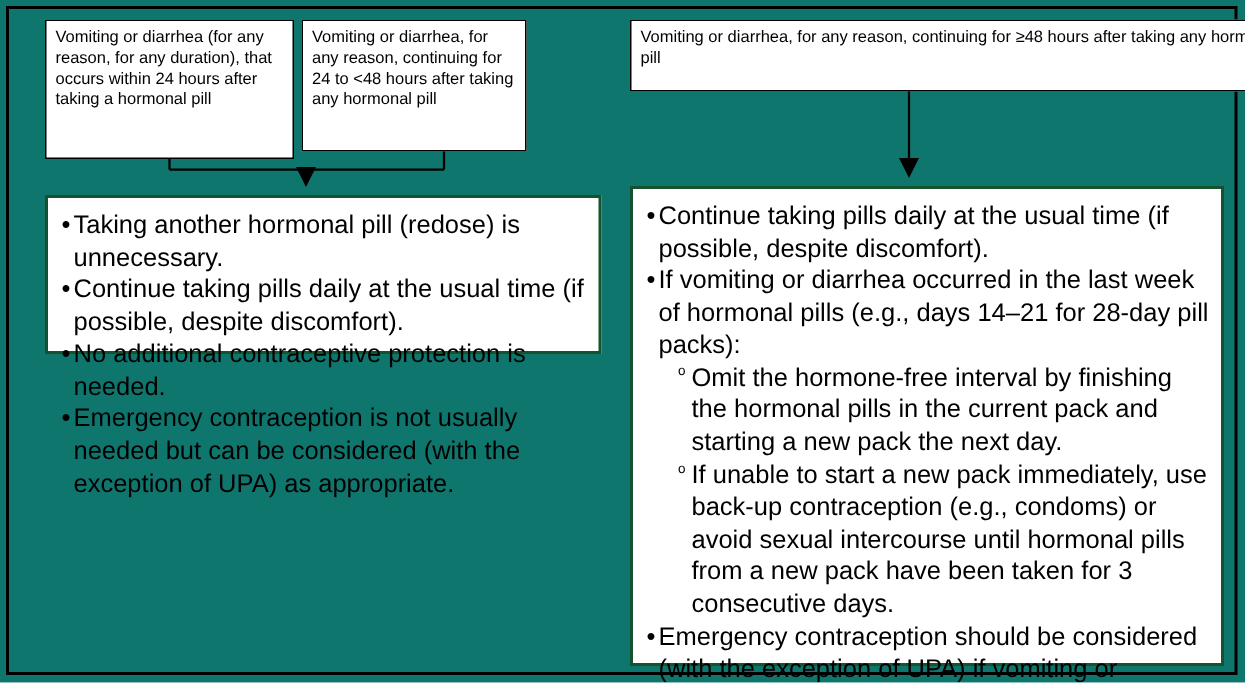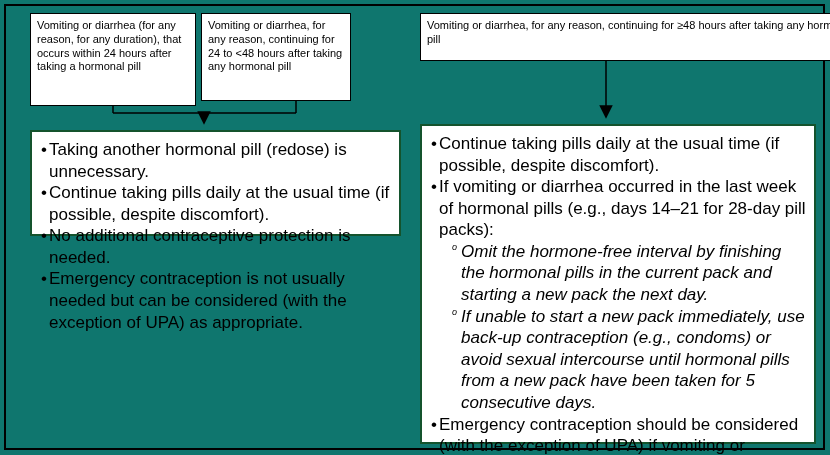--- a/index.html
+++ b/index.html
@@ -41,21 +41,20 @@
   }
   .li::before {
     content: "\2022";
     position: absolute;
     left: 1px;
     top: 0;
   }
   .li.l2 {
     margin-left: 20px;
     padding-left: 11px;
-    font-style: italic;
   }
   .li.l2::before {
     content: "o";
     font-size: 9px;
     left: 2px;
     top: 1px;
   }
   svg.connectors {
     position: absolute;
     left: 0; top: 0;
@@ -96,17 +95,17 @@
     <div class="li">Taking another hormonal pill (redose) is unnecessary.</div>
     <div class="li">Continue taking pills daily at the usual time (if possible, despite discomfort).</div>
     <div class="li">No additional contraceptive protection is needed.</div>
     <div class="li">Emergency contraception is not usually needed but can be considered (with the exception of UPA) as appropriate.</div>
   </div>
 
   <div class="result-box" style="left:420px; top:124px; width:396px; height:320px;">
     <div class="li">Continue taking pills daily at the usual time (if possible, despite discomfort).</div>
     <div class="li">If vomiting or diarrhea occurred in the last week of hormonal pills (e.g., days 14–21 for 28-day pill packs):</div>
     <div class="li l2">Omit the hormone-free interval by finishing the hormonal pills in the current pack and starting a new pack the next day.</div>
-    <div class="li l2">If unable to start a new pack immediately, use back-up contraception (e.g., condoms) or avoid sexual intercourse until hormonal pills from a new pack have been taken for 5 consecutive days.</div>
+    <div class="li l2">If unable to start a new pack immediately, use back-up contraception (e.g., condoms) or avoid sexual intercourse until hormonal pills from a new pack have been taken for 3 consecutive days.</div>
     <div class="li">Emergency contraception should be considered (with the exception of UPA) if vomiting or diarrhea occurred within the first week of a new pill pack and unprotected sexual intercourse occurred in the previous 5 days.</div>
   </div>
 
 </div>
 
 </body></html>

